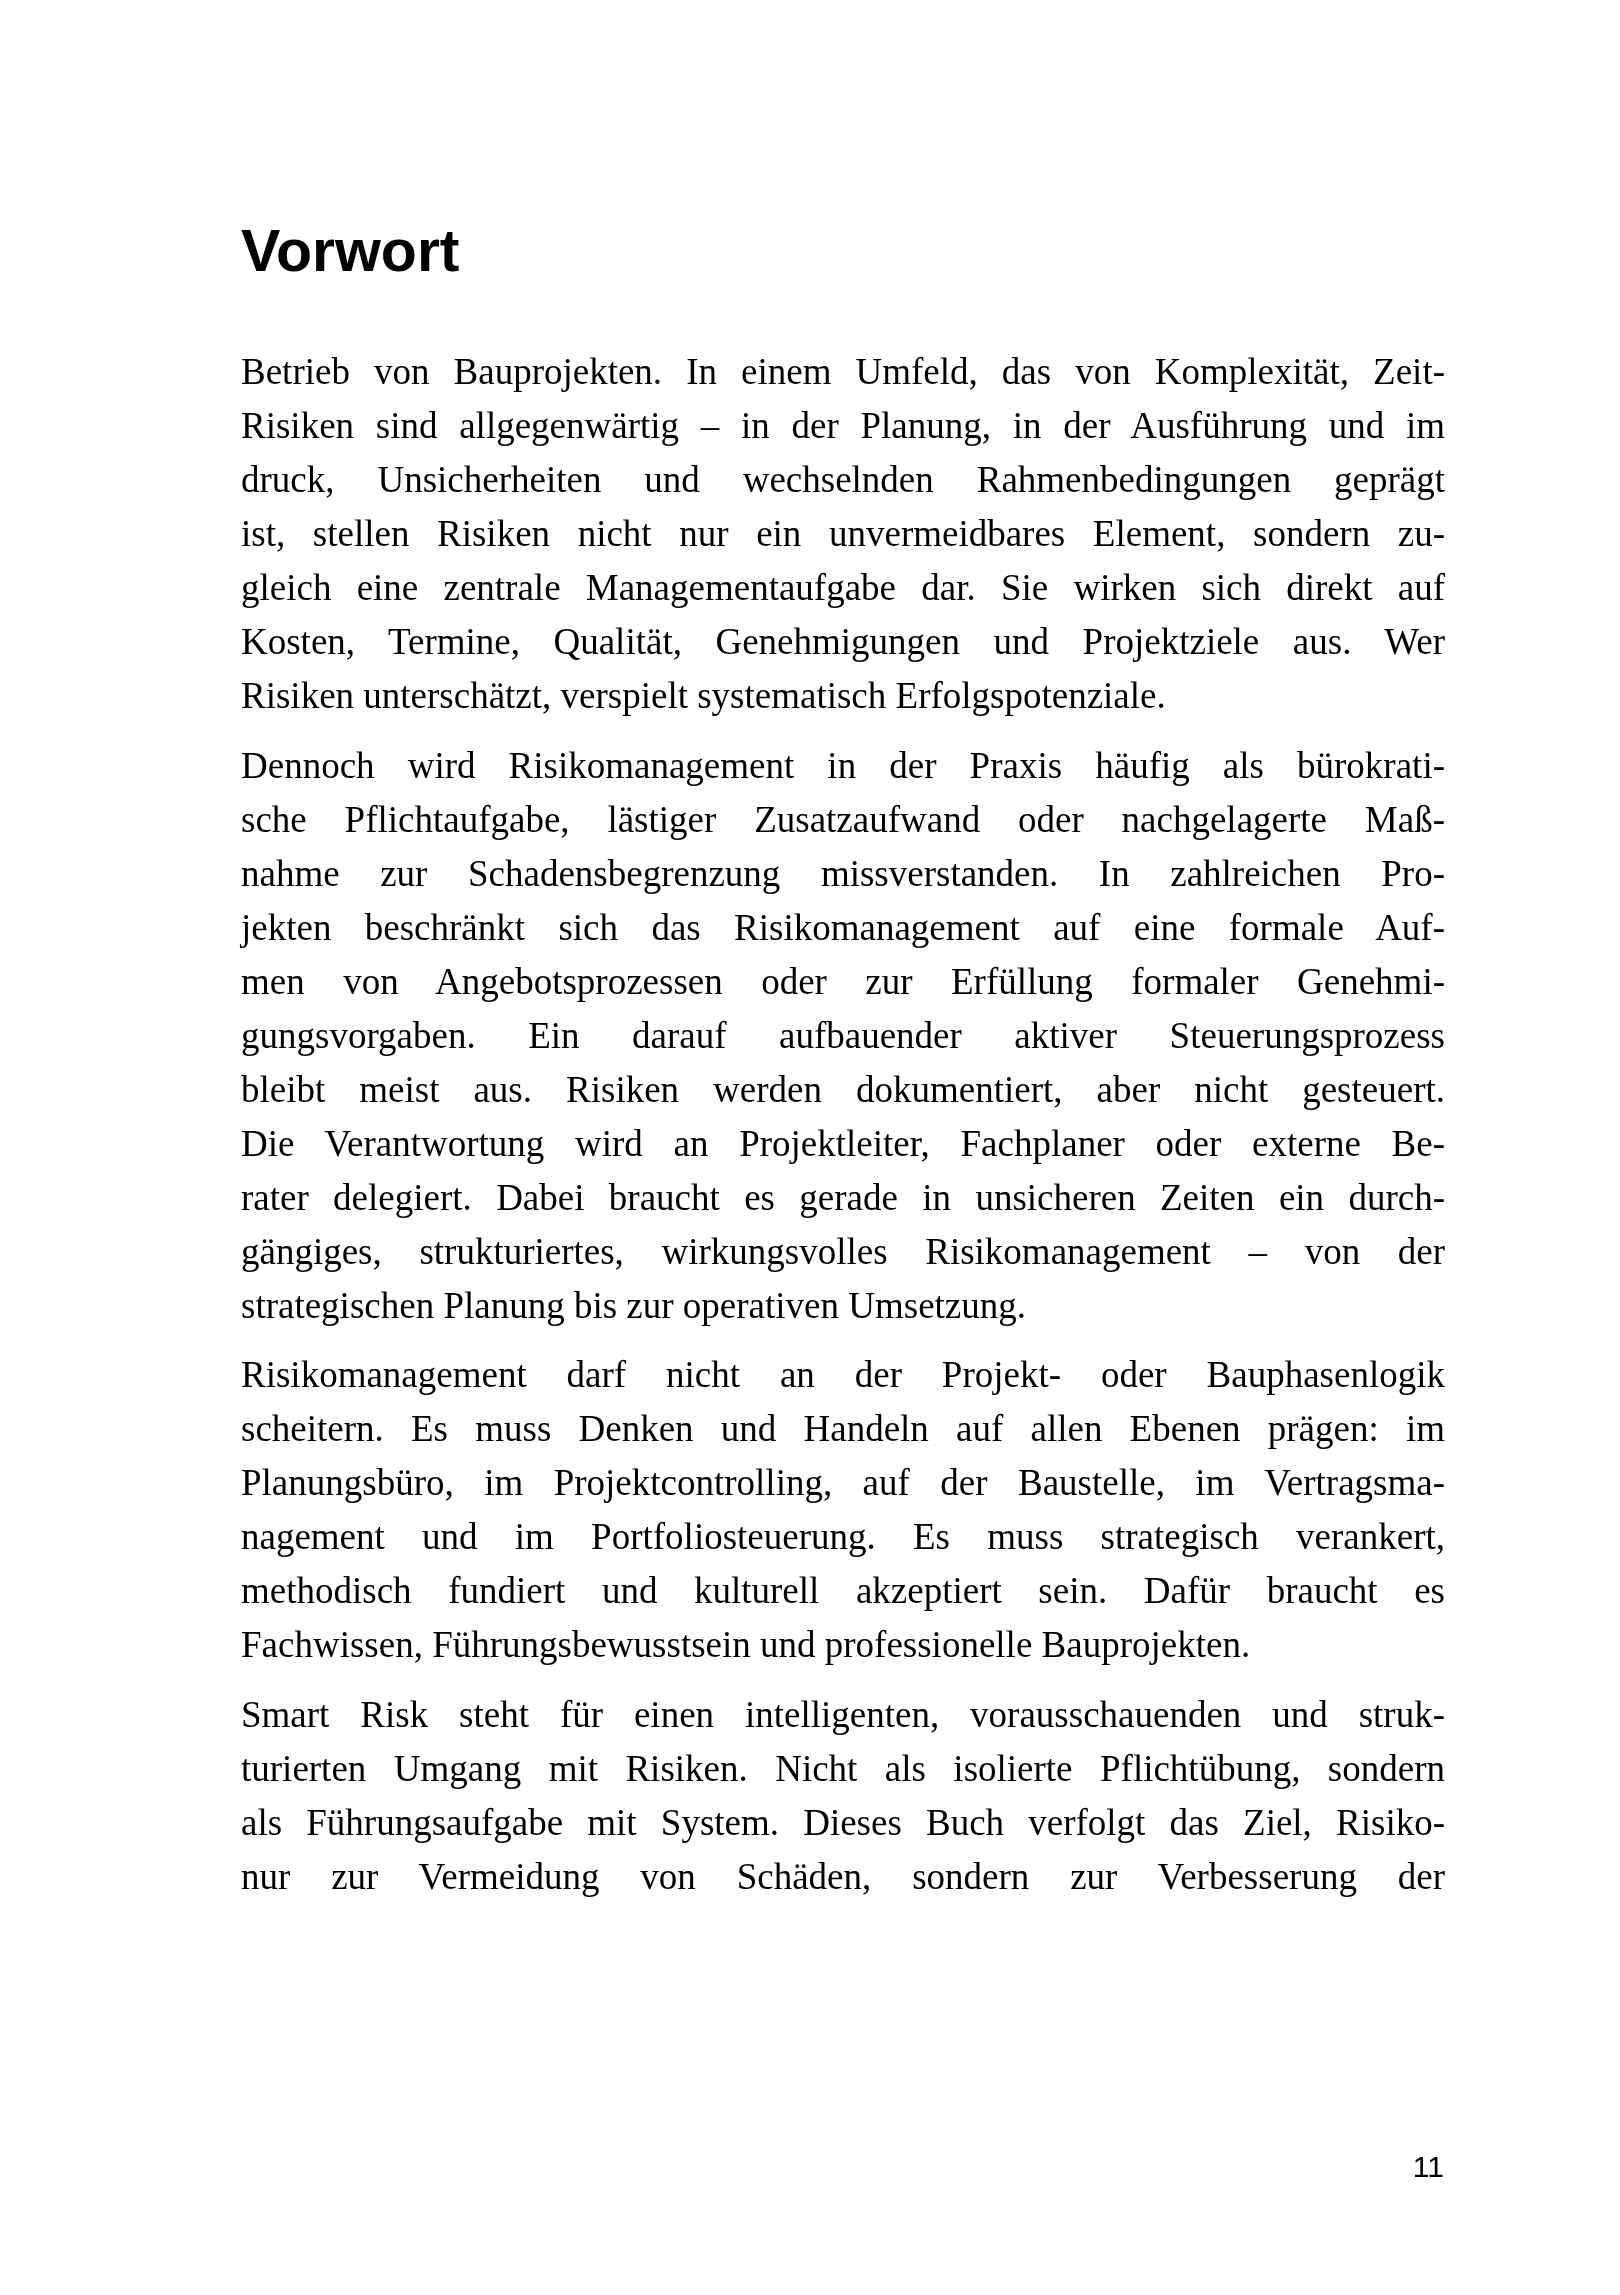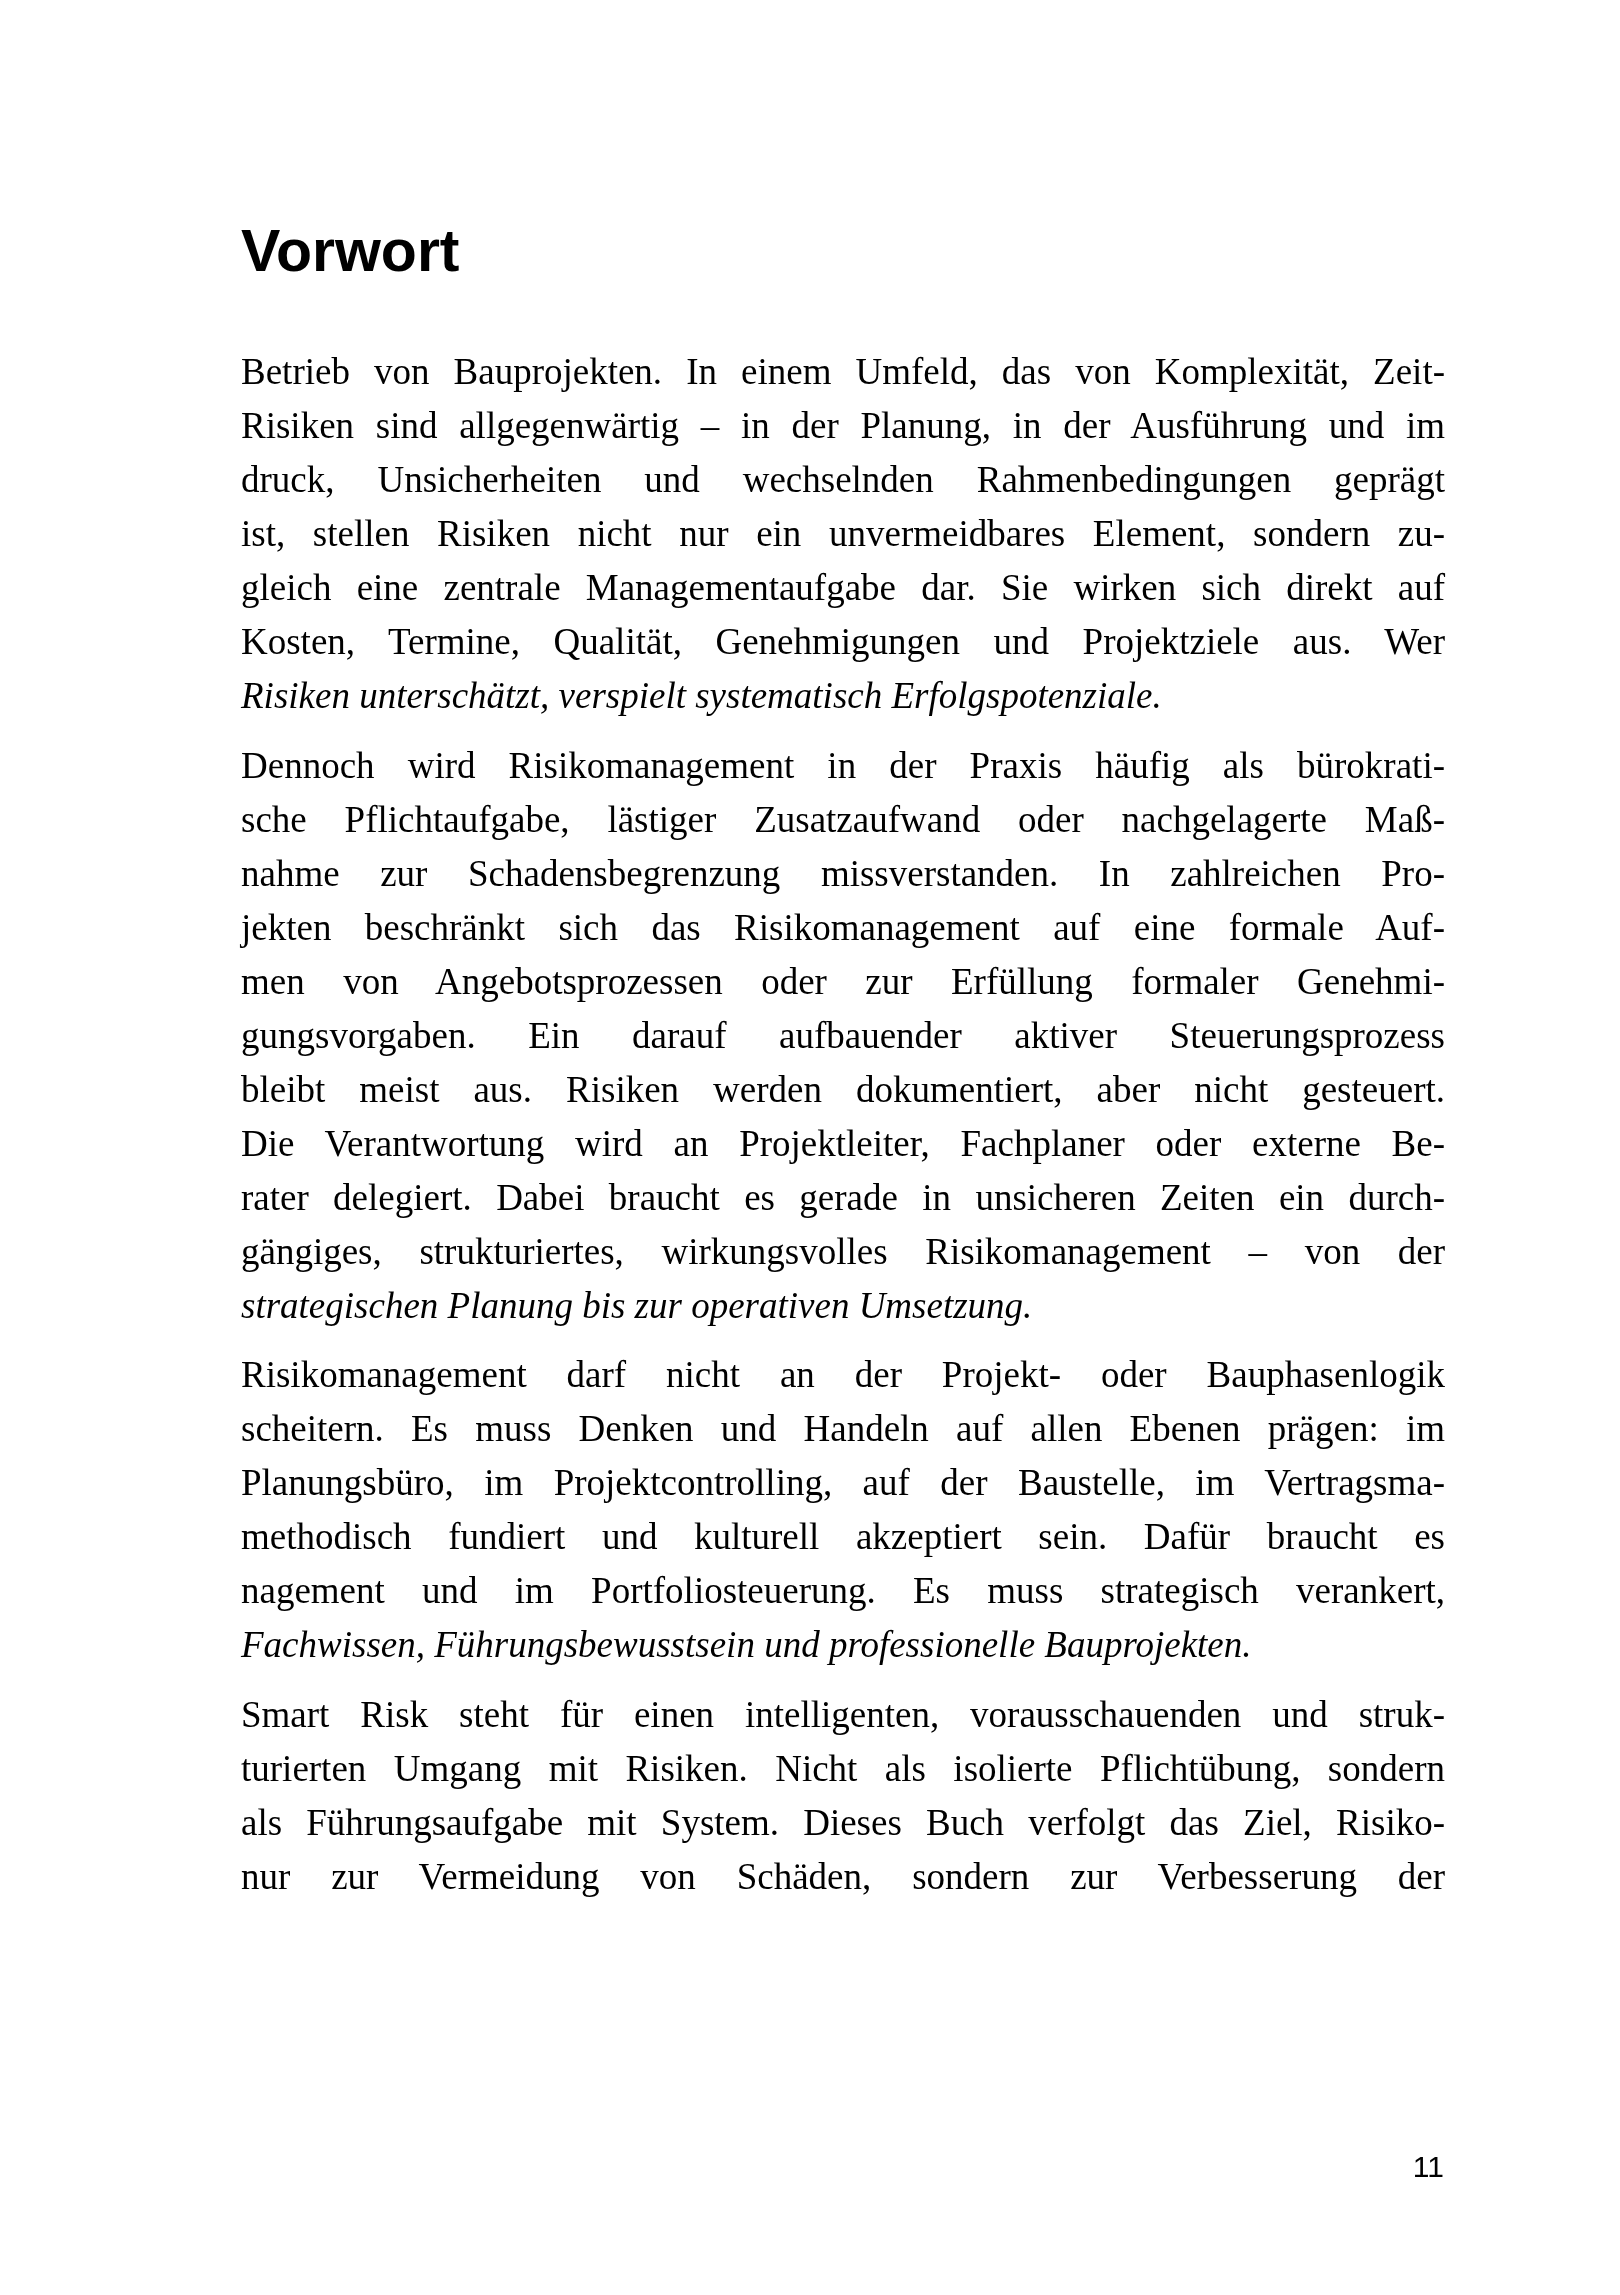--- a/index.html
+++ b/index.html
@@ -47,21 +47,20 @@
     }
     .line {
       display: block;
       text-align: justify;
       text-align-last: justify;
       white-space: nowrap;
       overflow: visible;
     }
     .line.last {
       text-align-last: left;
-      font-style: italic;
     }
     .page-number {
       position: absolute;
       right: 176px;
       top: 2148px;
       font-family: "Liberation Sans", sans-serif;
       font-size: 30px;
       line-height: 37px;
       text-align: center;
     }
@@ -94,22 +93,22 @@
       <span class="line">Die Verantwortung wird an Projektleiter, Fachplaner oder externe Be-</span>
       <span class="line">rater delegiert. Dabei braucht es gerade in unsicheren Zeiten ein durch-</span>
       <span class="line">gängiges, strukturiertes, wirkungsvolles Risikomanagement – von der</span>
       <span class="line last">strategischen Planung bis zur operativen Umsetzung.</span>
     </p>
 
     <p class="para">
       <span class="line">Risikomanagement darf nicht an der Projekt- oder Bauphasenlogik</span>
       <span class="line">scheitern. Es muss Denken und Handeln auf allen Ebenen prägen: im</span>
       <span class="line">Planungsbüro, im Projektcontrolling, auf der Baustelle, im Vertragsma-</span>
+      <span class="line">nagement und im Portfoliosteuerung. Es muss strategisch verankert,</span>
       <span class="line">methodisch fundiert und kulturell akzeptiert sein. Dafür braucht es</span>
-      <span class="line">nagement und im Portfoliosteuerung. Es muss strategisch verankert,</span>
       <span class="line last">Fachwissen, Führungsbewusstsein und professionelle Bauprojekten.</span>
     </p>
 
     <p class="para">
       <span class="line">Smart Risk steht für einen intelligenten, vorausschauenden und struk-</span>
       <span class="line">turierten Umgang mit Risiken. Nicht als isolierte Pflichtübung, sondern</span>
       <span class="line">als Führungsaufgabe mit System. Dieses Buch verfolgt das Ziel, Risiko-</span>
       <span class="line">nur zur Vermeidung von Schäden, sondern zur Verbesserung der</span>
     </p>
   </div>

